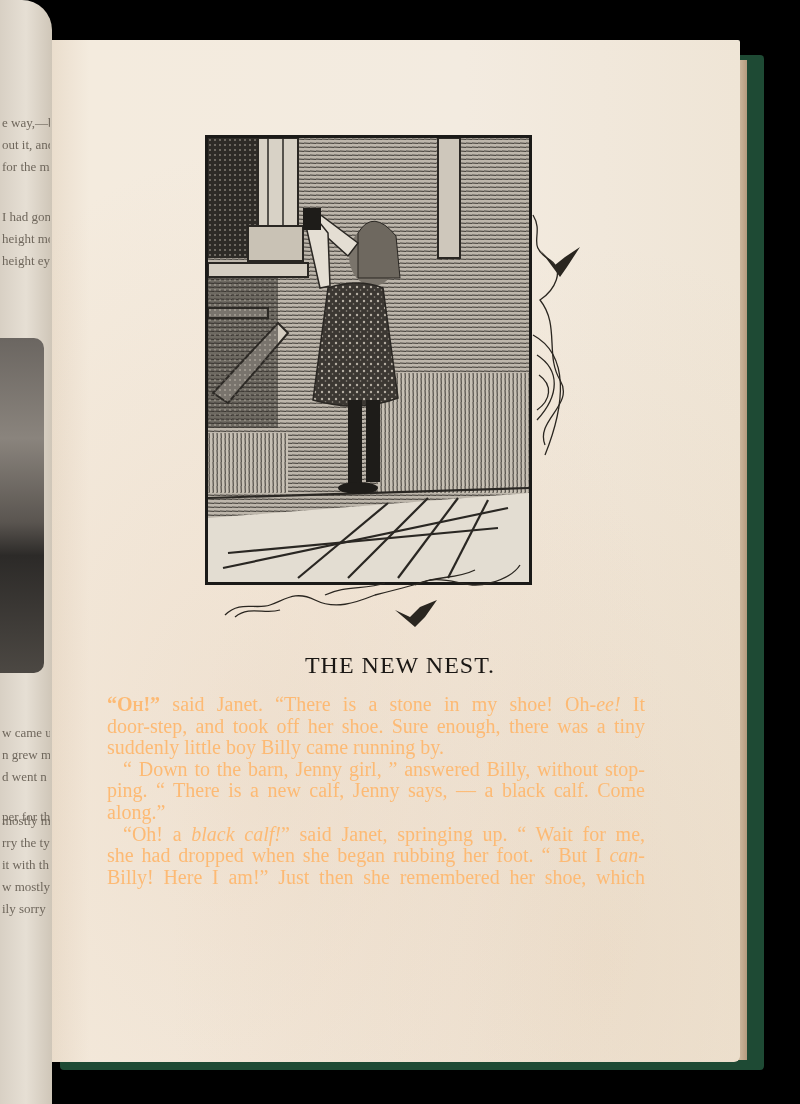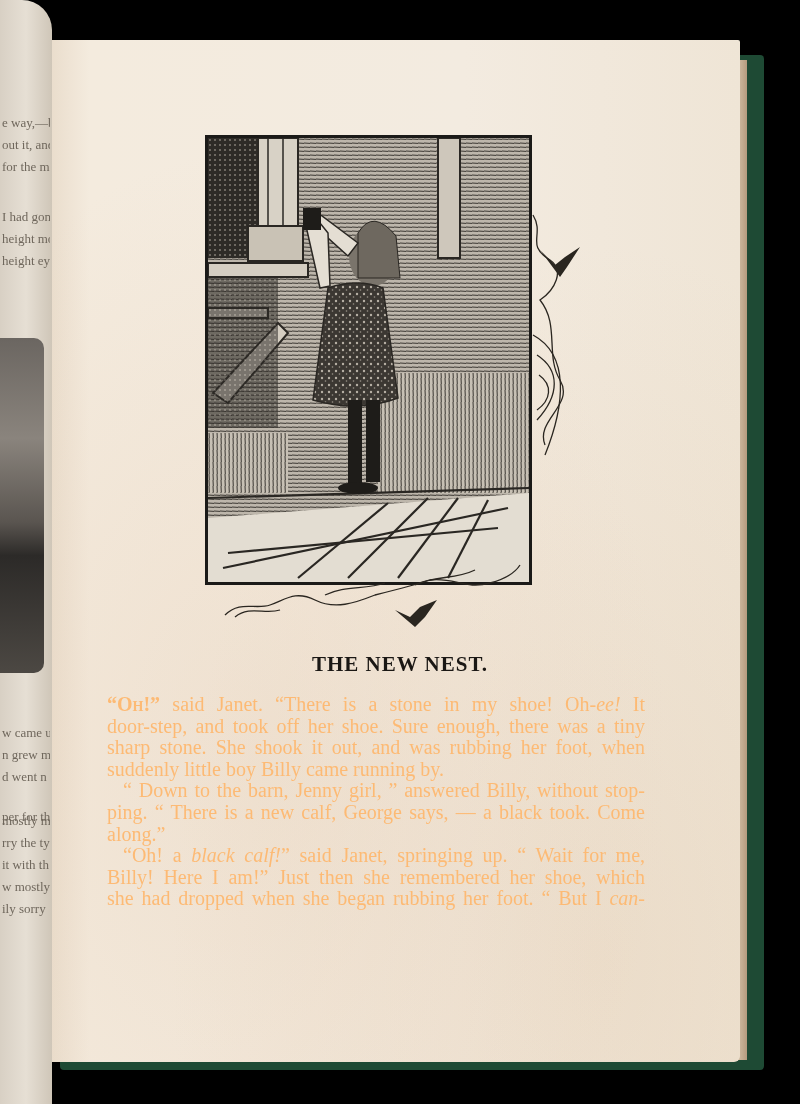--- a/index.html
+++ b/index.html
@@ -41,21 +41,21 @@
       background: linear-gradient(180deg, #6b6661 0%, #8a847d 30%, #5a5550 55%, #2c2a28 65%, #4c4843 100%);
       border-radius: 0 10px 10px 0;
     }
     .illus {
       position: absolute; left: 205px; top: 135px; width: 327px; height: 450px;
       border: 3px solid #1b1a18; background: #cfc9bf; overflow: hidden;
       box-sizing: border-box;
     }
     .title {
       position: absolute; left: 0; width: 800px; top: 652px; text-align: center;
-      font-size: 21px; letter-spacing: 1px; color: #1a1714; font-weight: bold;
+      font-size: 24px; letter-spacing: 1px; color: #1a1714; font-weight: normal;
     }
     .body-text {
       position: absolute; left: 107px; top: 694px; width: 538px;
       font-size: 20px; line-height: 21.6px; color: #fdba74;
       text-align: justify;
     }
     .line { display: block; text-align: justify; text-align-last: justify; white-space: nowrap; }
     .line.last { text-align-last: left; }
     .line.indent { padding-left: 16px; }
     .sc { font-variant: small-caps; }
@@ -166,21 +166,20 @@
     <path d="M325,45 L340,60 L350,52 L365,42 L352,62 L345,72 Z"></path>
     <path d="M180,405 L195,412 L205,402 L222,395 L210,412 L200,422 Z"></path>
   </g>
 </svg>
 
 <div class="title">THE NEW NEST.</div>
 
 <div class="body-text">
   <span class="line"><b>“O<span class="sc">h</span>!”</b> said Janet. “There is a stone in my shoe! Oh-<i>ee!</i> It</span>
   <span class="line">door-step, and took off her shoe. Sure enough, there was a tiny</span>
-  <span class="line">sharp stone. She shook it out, and was rubbing her foot, when</span>
   <span class="line last">suddenly little boy Billy came running by.</span>
   <span class="line indent">“ Down to the barn, Jenny girl, ” answered Billy, without stop-</span>
-  <span class="line">ping. “ There is a new calf, George says, — a black took. Come</span>
+  <span class="line">ping. “ There is a new calf, Jenny says, — a black calf. Come</span>
   <span class="line last">along.”</span>
   <span class="line indent">“Oh! a <i>black calf!</i>” said Janet, springing up. “ Wait for me,</span>
+  <span class="line">she had dropped when she began rubbing her foot. “ But I <i>can-</i></span>
   <span class="line">Billy! Here I am!” Just then she remembered her shoe, which</span>
-  <span class="line">she had dropped when she began rubbing her foot. “ But I <i>can-</i></span>
 </div>
 
 </body></html>

